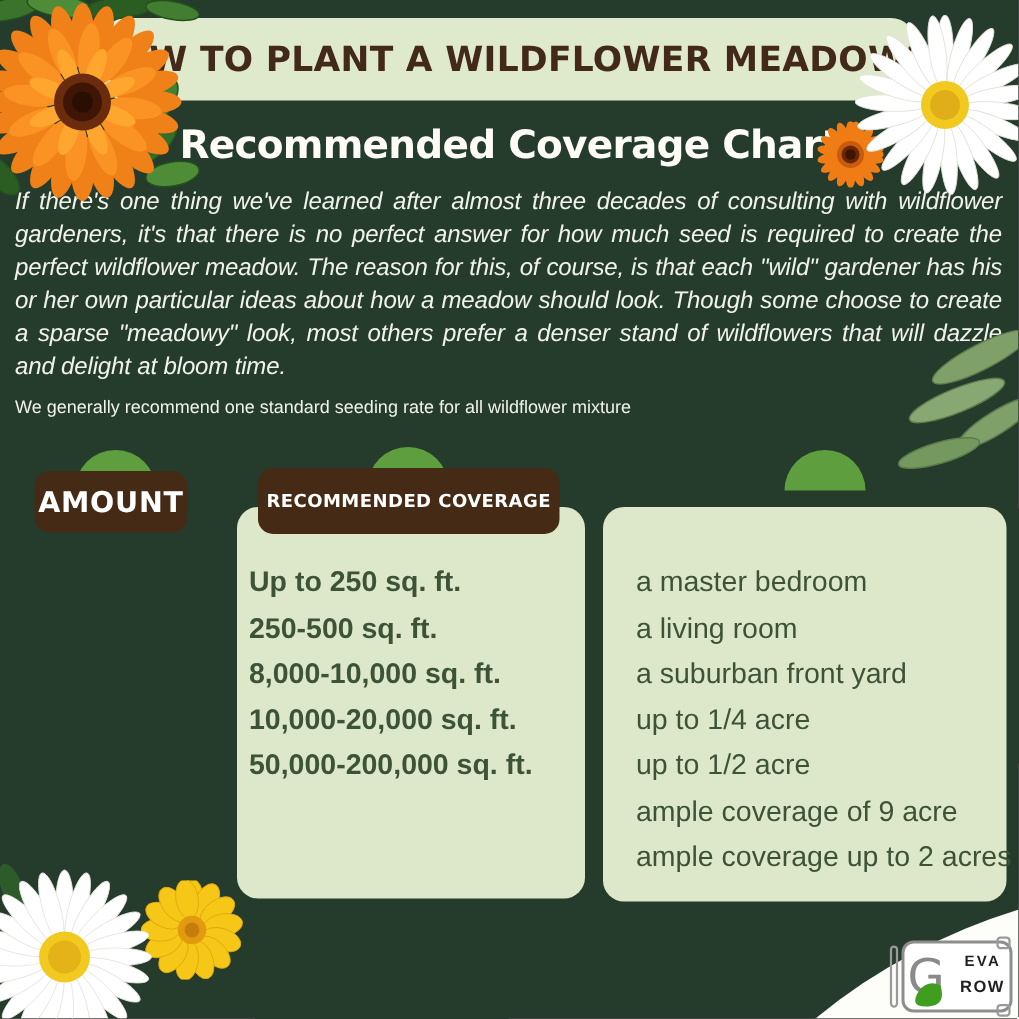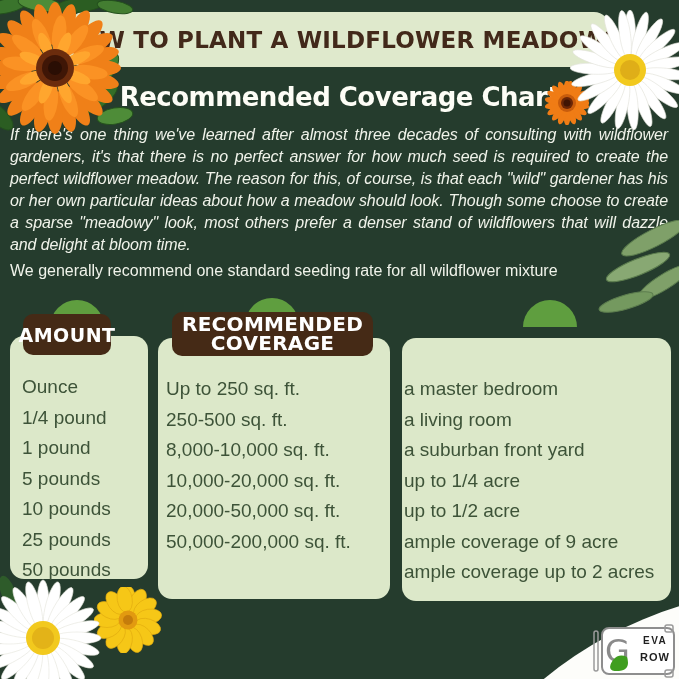--- a/index.html
+++ b/index.html
@@ -24,50 +24,50 @@
     left:0;top:82px;width:679px;text-align:center;
     font-family:"DejaVu Sans",sans-serif;font-weight:bold;font-size:26px;
     letter-spacing:-.5px;color:#fdfdf6;
   }
   .para{
     left:10px;top:124px;width:658px;color:var(--body-text,#f0f3ea);
     font-size:16px;line-height:22px;text-align:justify;letter-spacing:-.1px;font-style:italic;
   }
   .recline{
     left:10px;top:260px;width:658px;color:var(--body-text,#f0f3ea);
-    font-size:16px;line-height:22px;
+    font-size:12px;line-height:22px;
   }
 
   
   .semicircle{
     width:54px;height:27px;border-radius:54px 54px 0 0;
     background:var(--semicircle,#5f9e3f);
   }
   .card{
     background:var(--card,#dce8c9);border-radius:14px;
   }
   .rows{padding-top:36px;}
   .cell{
     font-size:19px;line-height:30.5px;color:var(--card-text,#3d5338);
     white-space:nowrap;
   }
   .badge{
     background:var(--badge,#452a16);border-radius:10px;
     display:flex;align-items:center;justify-content:center;text-align:center;
     color:#fff;font-family:"DejaVu Sans",sans-serif;font-weight:bold;
   }
-  .badge1{left:23px;top:314px;width:88px;height:41px;font-size:19px;letter-spacing:.5px;border-radius:10px;}
-  .badge2{left:172px;top:312px;width:201px;height:44px;font-size:20px;line-height:19px;letter-spacing:.3px;}
+  .badge1{left:23px;top:314px;width:102px;height:41px;font-size:19px;letter-spacing:.5px;border-radius:10px;}
+  .badge2{left:172px;top:312px;width:201px;height:44px;font-size:12px;line-height:19px;letter-spacing:.3px;}
   .badge3{left:464px;top:314px;width:173px;height:41px;font-size:18px;letter-spacing:.5px;}
   .card1{left:10px;top:336px;width:138px;height:243px;}
   .card2{left:158px;top:338px;width:232px;height:261px;}
   .card3{left:402px;top:338px;width:269px;height:263px;}
   .card1 .rows{padding-left:12px;}
-  .card2 .rows{padding-left:8px;}
-  .card3 .rows{padding-left:2px;}
+  .card2 .rows{padding-left:8px;font-weight:bold;}
+  .card3 .rows{padding-left:22px;}
 
   .white-corner{
     left:399px;top:589px;width:792px;height:792px;border-radius:50%;
     background:#fdfdfa;
   }
 </style>
 </head>
 <body>
 
 <div class="page">
@@ -118,38 +118,26 @@
       <ellipse cx="46" cy="47" rx="34" ry="8" fill="#88a873" transform="rotate(-22 46 47)"></ellipse>
       <ellipse cx="72" cy="62" rx="30" ry="7.5" fill="#7fa069" transform="rotate(-32 72 62)"></ellipse>
       <ellipse cx="34" cy="82" rx="28" ry="7" fill="#74995f" transform="rotate(-16 34 82)"></ellipse>
     </g>
   </svg>
 
   <div class="abs semicircle" style="left:50px;top:300px"></div>
   <div class="abs semicircle" style="left:245px;top:298px"></div>
   <div class="abs semicircle" style="left:523px;top:300px"></div>
 
-  <div class="abs card card1">
-    <div class="rows">
-        <div class="cell">Ounce</div>
-        <div class="cell">1/4 pound</div>
-        <div class="cell">1 pound</div>
-        <div class="cell">5 pounds</div>
-        <div class="cell">10 pounds</div>
-        <div class="cell">25 pounds</div>
-        <div class="cell">50 pounds</div>
-      </div>
-  </div>
   <div class="abs card card2">
     <div class="rows">
         <div class="cell">Up to 250 sq. ft.</div>
         <div class="cell">250-500 sq. ft.</div>
         <div class="cell">8,000-10,000 sq. ft.</div>
         <div class="cell">10,000-20,000 sq. ft.</div>
-        <div class="cell">20,000-50,000 sq. ft.</div>
         <div class="cell">50,000-200,000 sq. ft.</div>
       </div>
   </div>
   <div class="abs card card3">
     <div class="rows">
         <div class="cell">a master bedroom</div>
         <div class="cell">a living room</div>
         <div class="cell">a suburban front yard</div>
         <div class="cell">up to 1/4 acre</div>
         <div class="cell">up to 1/2 acre</div>

